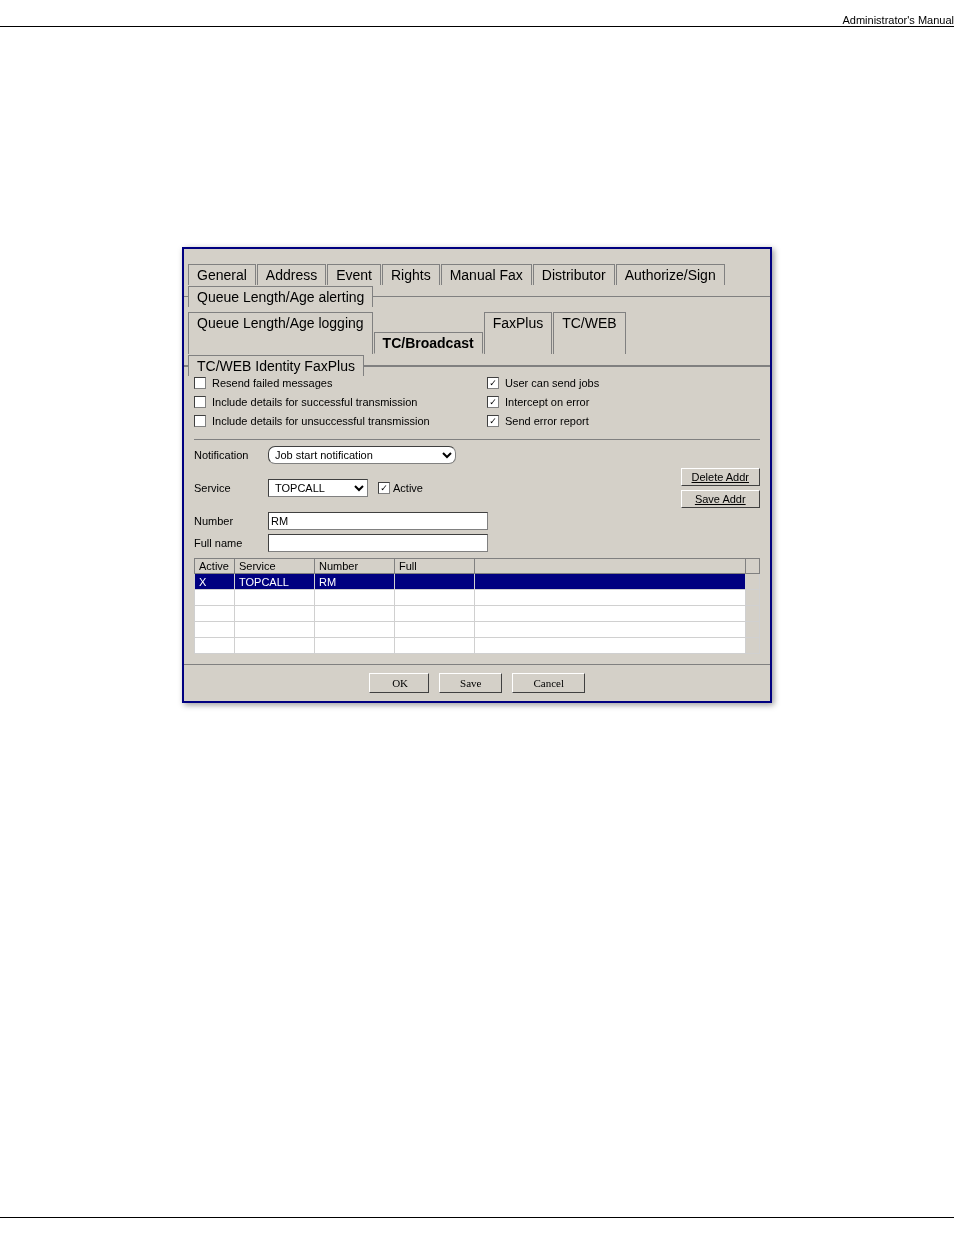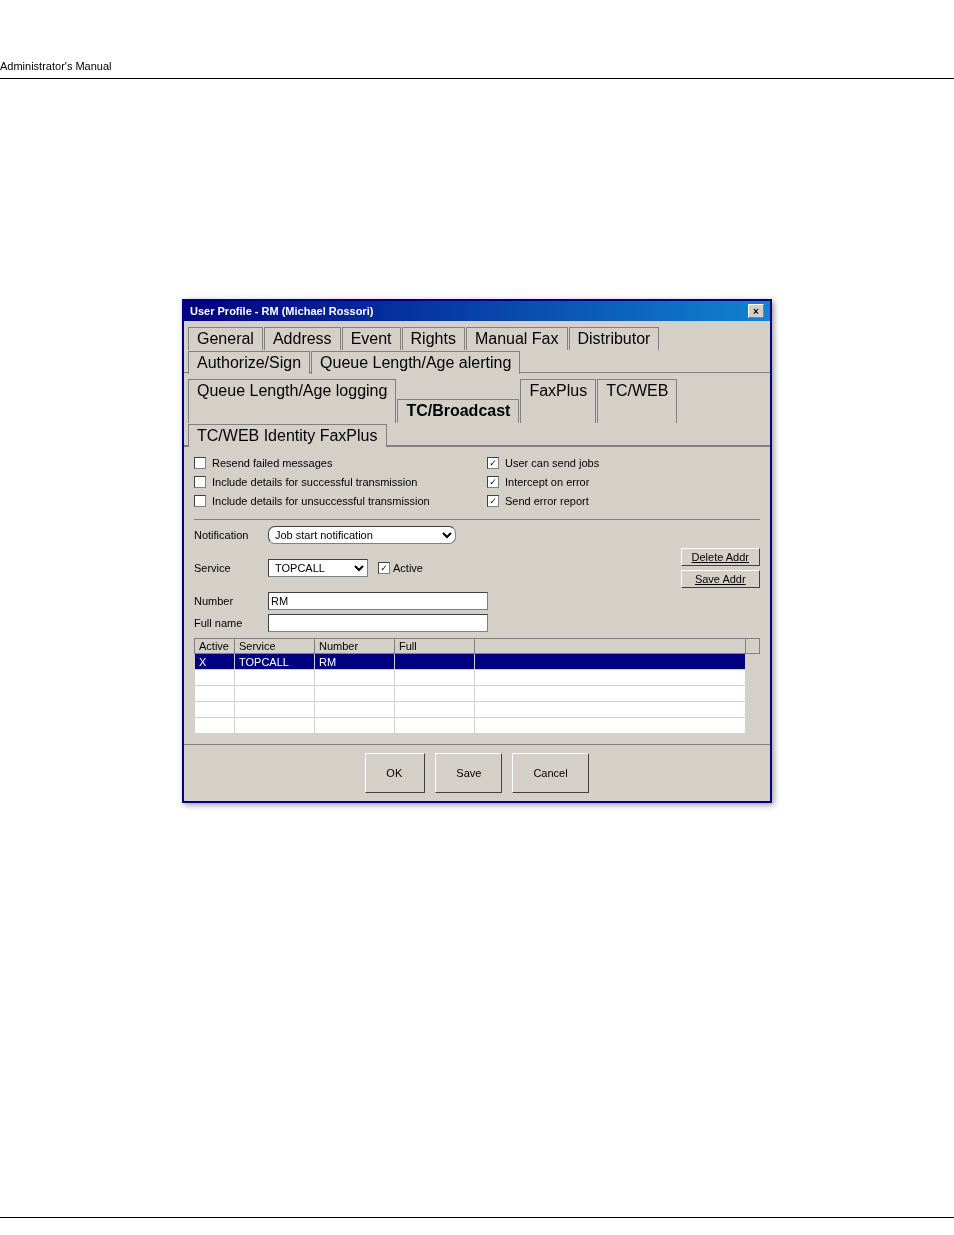--- a/index.html
+++ b/index.html
@@ -7,27 +7,26 @@
       background: #ffffff;
       font-family: Arial, sans-serif;
       font-size: 11px;
       color: #000000;
       width: 954px;
       min-height: 1235px;
       position: relative;
     }
 
     .page-header {
-      text-align: left;
-      padding: 14px 0 6px 0;
+      text-align: right;
+      padding: 14px 0 0 0;
       font-size: 11px;
       color: #000;
       border-bottom: 1px solid #000;
       margin-bottom: 0;
-      margin-top: 46px;
     }
 
     .page-footer {
       position: absolute;
       bottom: 0;
       left: 0;
       right: 0;
       border-top: 1px solid #000;
       height: 18px;
     }
@@ -84,24 +83,24 @@
       flex-wrap: wrap;
       gap: 1px;
     }
 
     .tab {
       background: #d4d0c8;
       border: 1px solid #808080;
       border-bottom: none;
       padding: 2px 8px;
       cursor: pointer;
-      font-size: 16px;
+      font-size: 14px;
       color: #000;
       position: relative;
-      top: 2px;
+      top: 11px;
     }
 
     .tab.active {
       background: #d4d0c8;
       border-bottom: 1px solid #d4d0c8;
       font-weight: bold;
       z-index: 1;
       margin-top: 20px;
     }
 
@@ -263,25 +262,26 @@
       justify-content: center;
       gap: 10px;
       border-top: 1px solid #808080;
     }
 
     .footer-btn {
       background: #d4d0c8;
       border: 1px solid #fff;
       border-right-color: #404040;
       border-bottom-color: #404040;
-      padding: 13px 20px;
+      padding: 3px 20px;
       font-size: 11px;
       cursor: pointer;
       min-width: 60px;
-      text-align: left;
+      text-align: right;
+      font-family: Liberation Serif, serif;
     }
 
     .win-checkbox {
       width: 12px;
       height: 12px;
       border: 1px solid #808080;
       border-top-color: #404040;
       border-left-color: #404040;
       background: #fff;
       display: inline-flex;
@@ -305,24 +305,20 @@
     }
   </style>
 </head>
 <body>
 
 <div class="page-header">Administrator's Manual</div>
 
 <div class="page-content">
   <div class="dialog-window">
 
-    <div class="dialog-titlebar">
-      <span>User Profile - RM (Michael Rossori)</span>
-      <button class="dialog-close-btn">×</button>
-    </div>
 
     <div class="tab-bar">
       <div class="tab">General</div>
       <div class="tab">Address</div>
       <div class="tab">Event</div>
       <div class="tab">Rights</div>
       <div class="tab">Manual Fax</div>
       <div class="tab">Distributor</div>
       <div class="tab">Authorize/Sign</div>
       <div class="tab">Queue Length/Age alerting</div>

